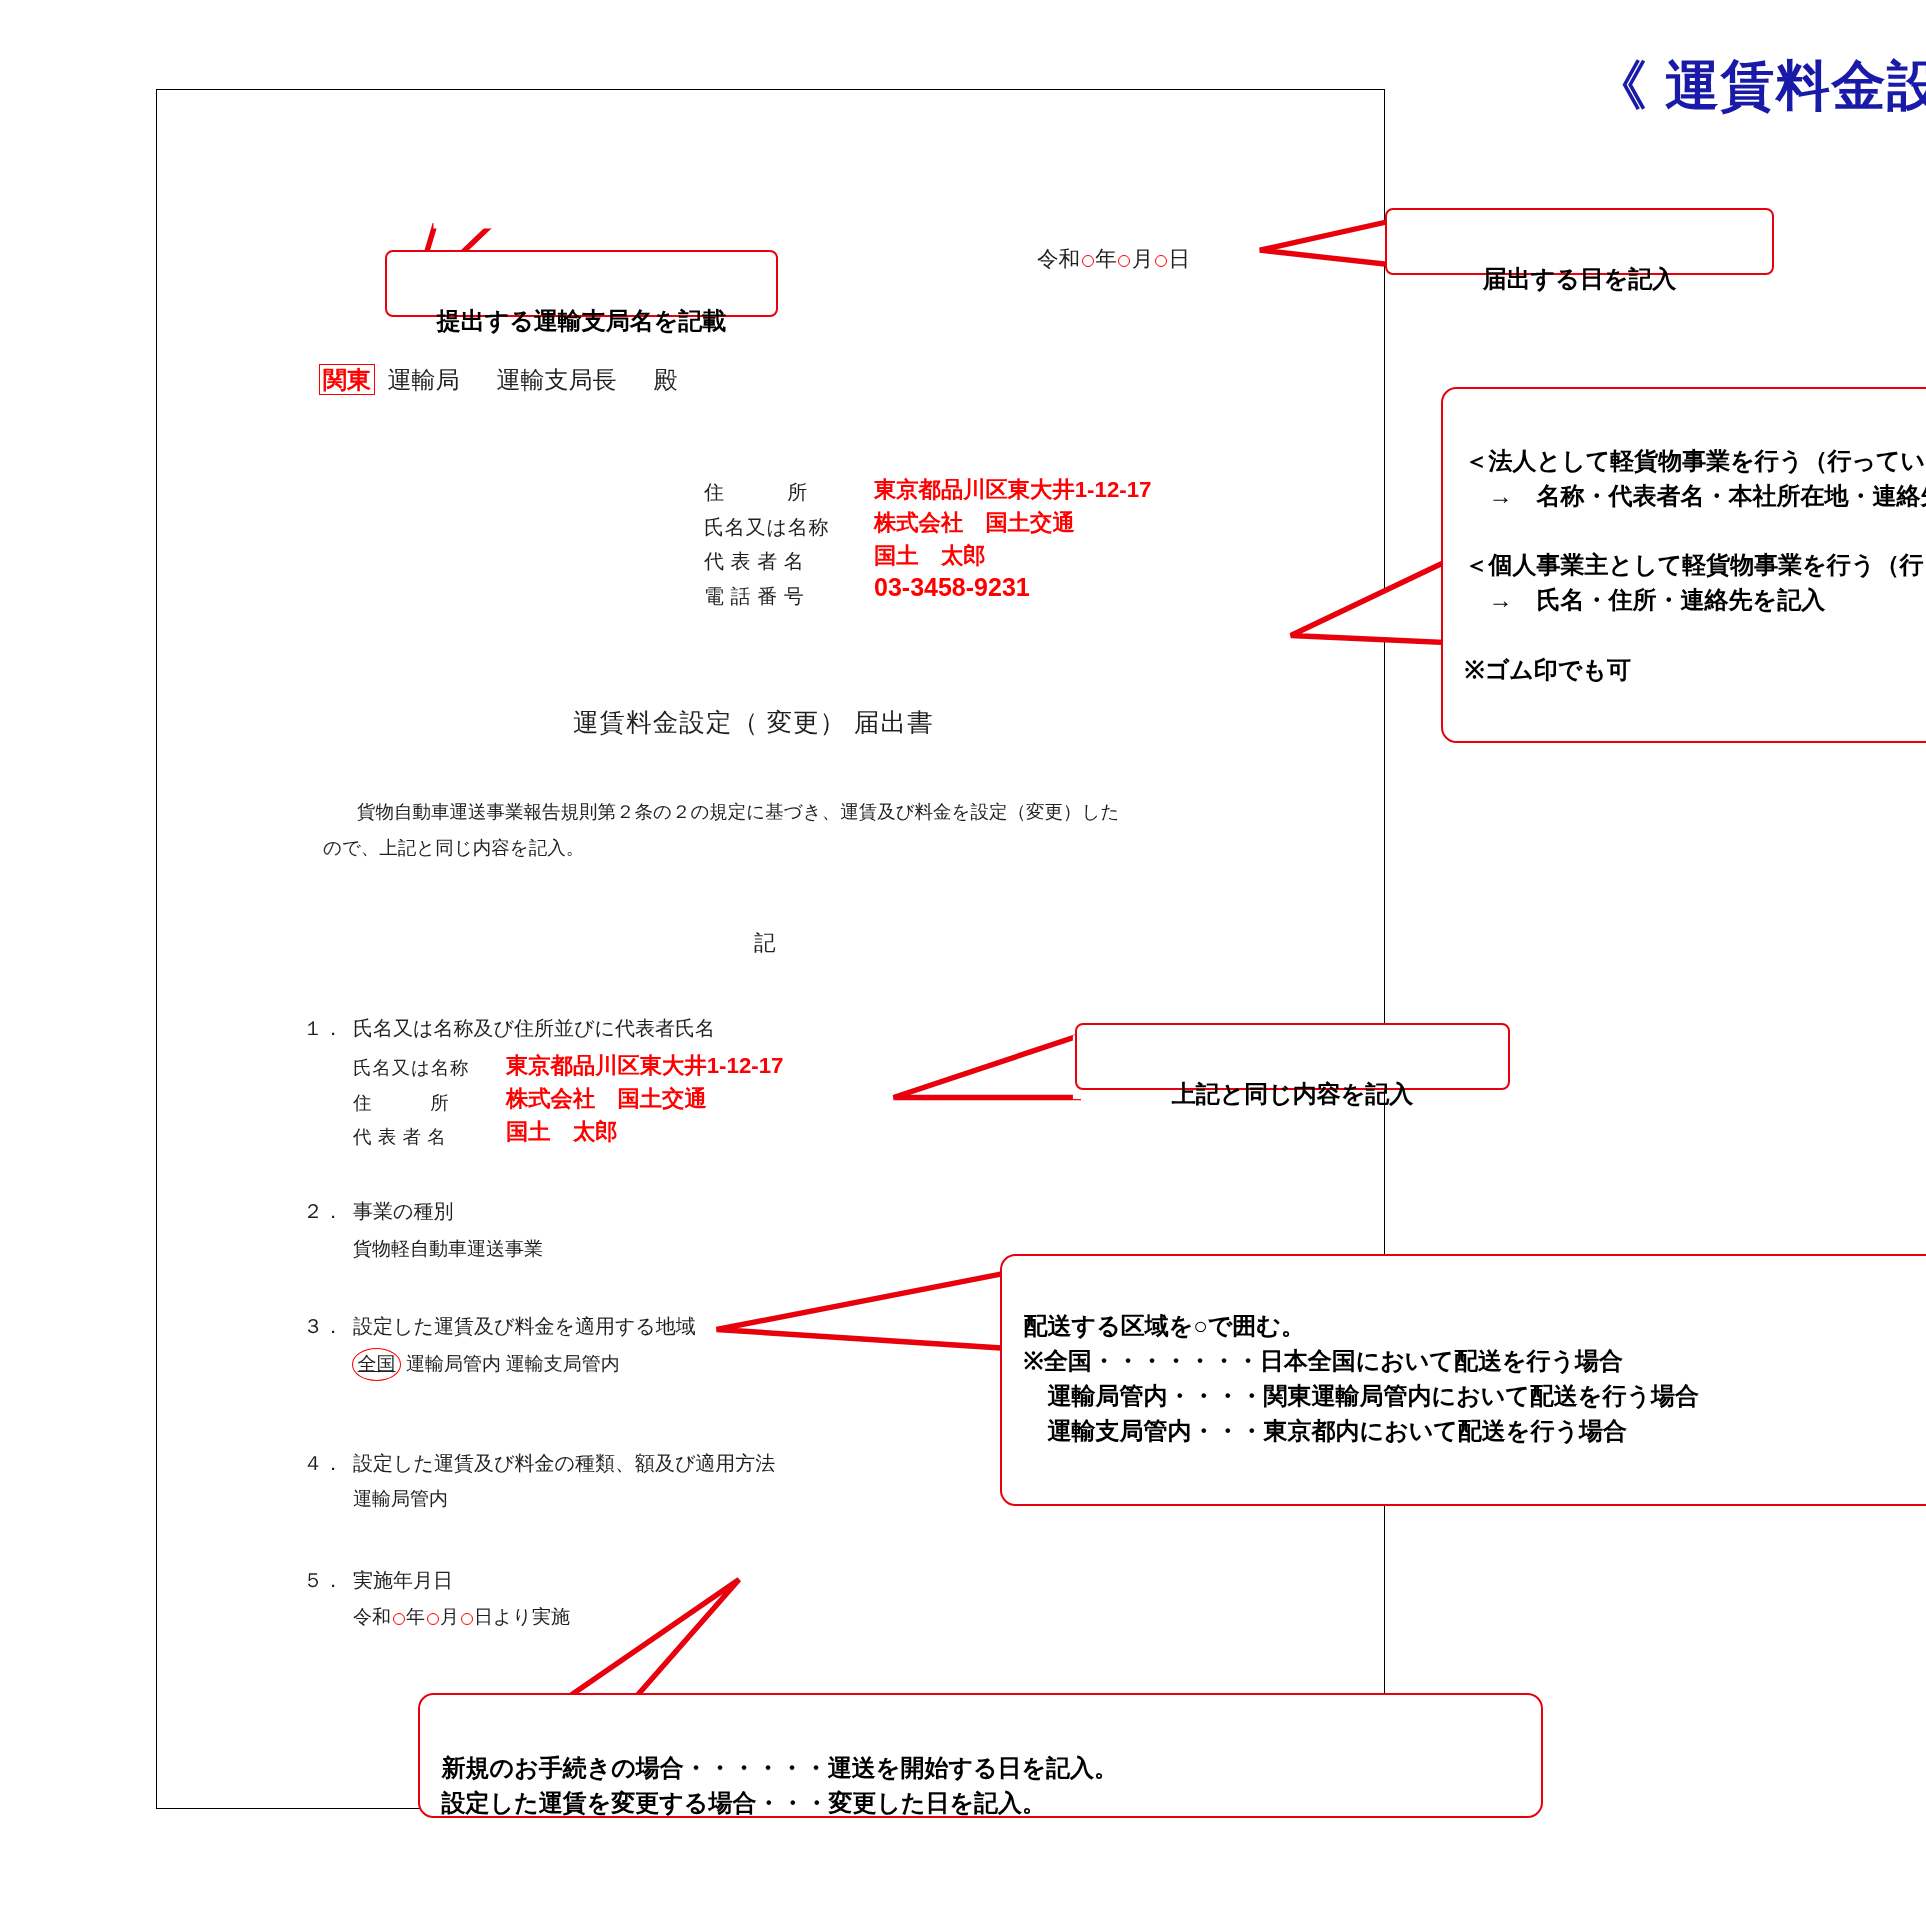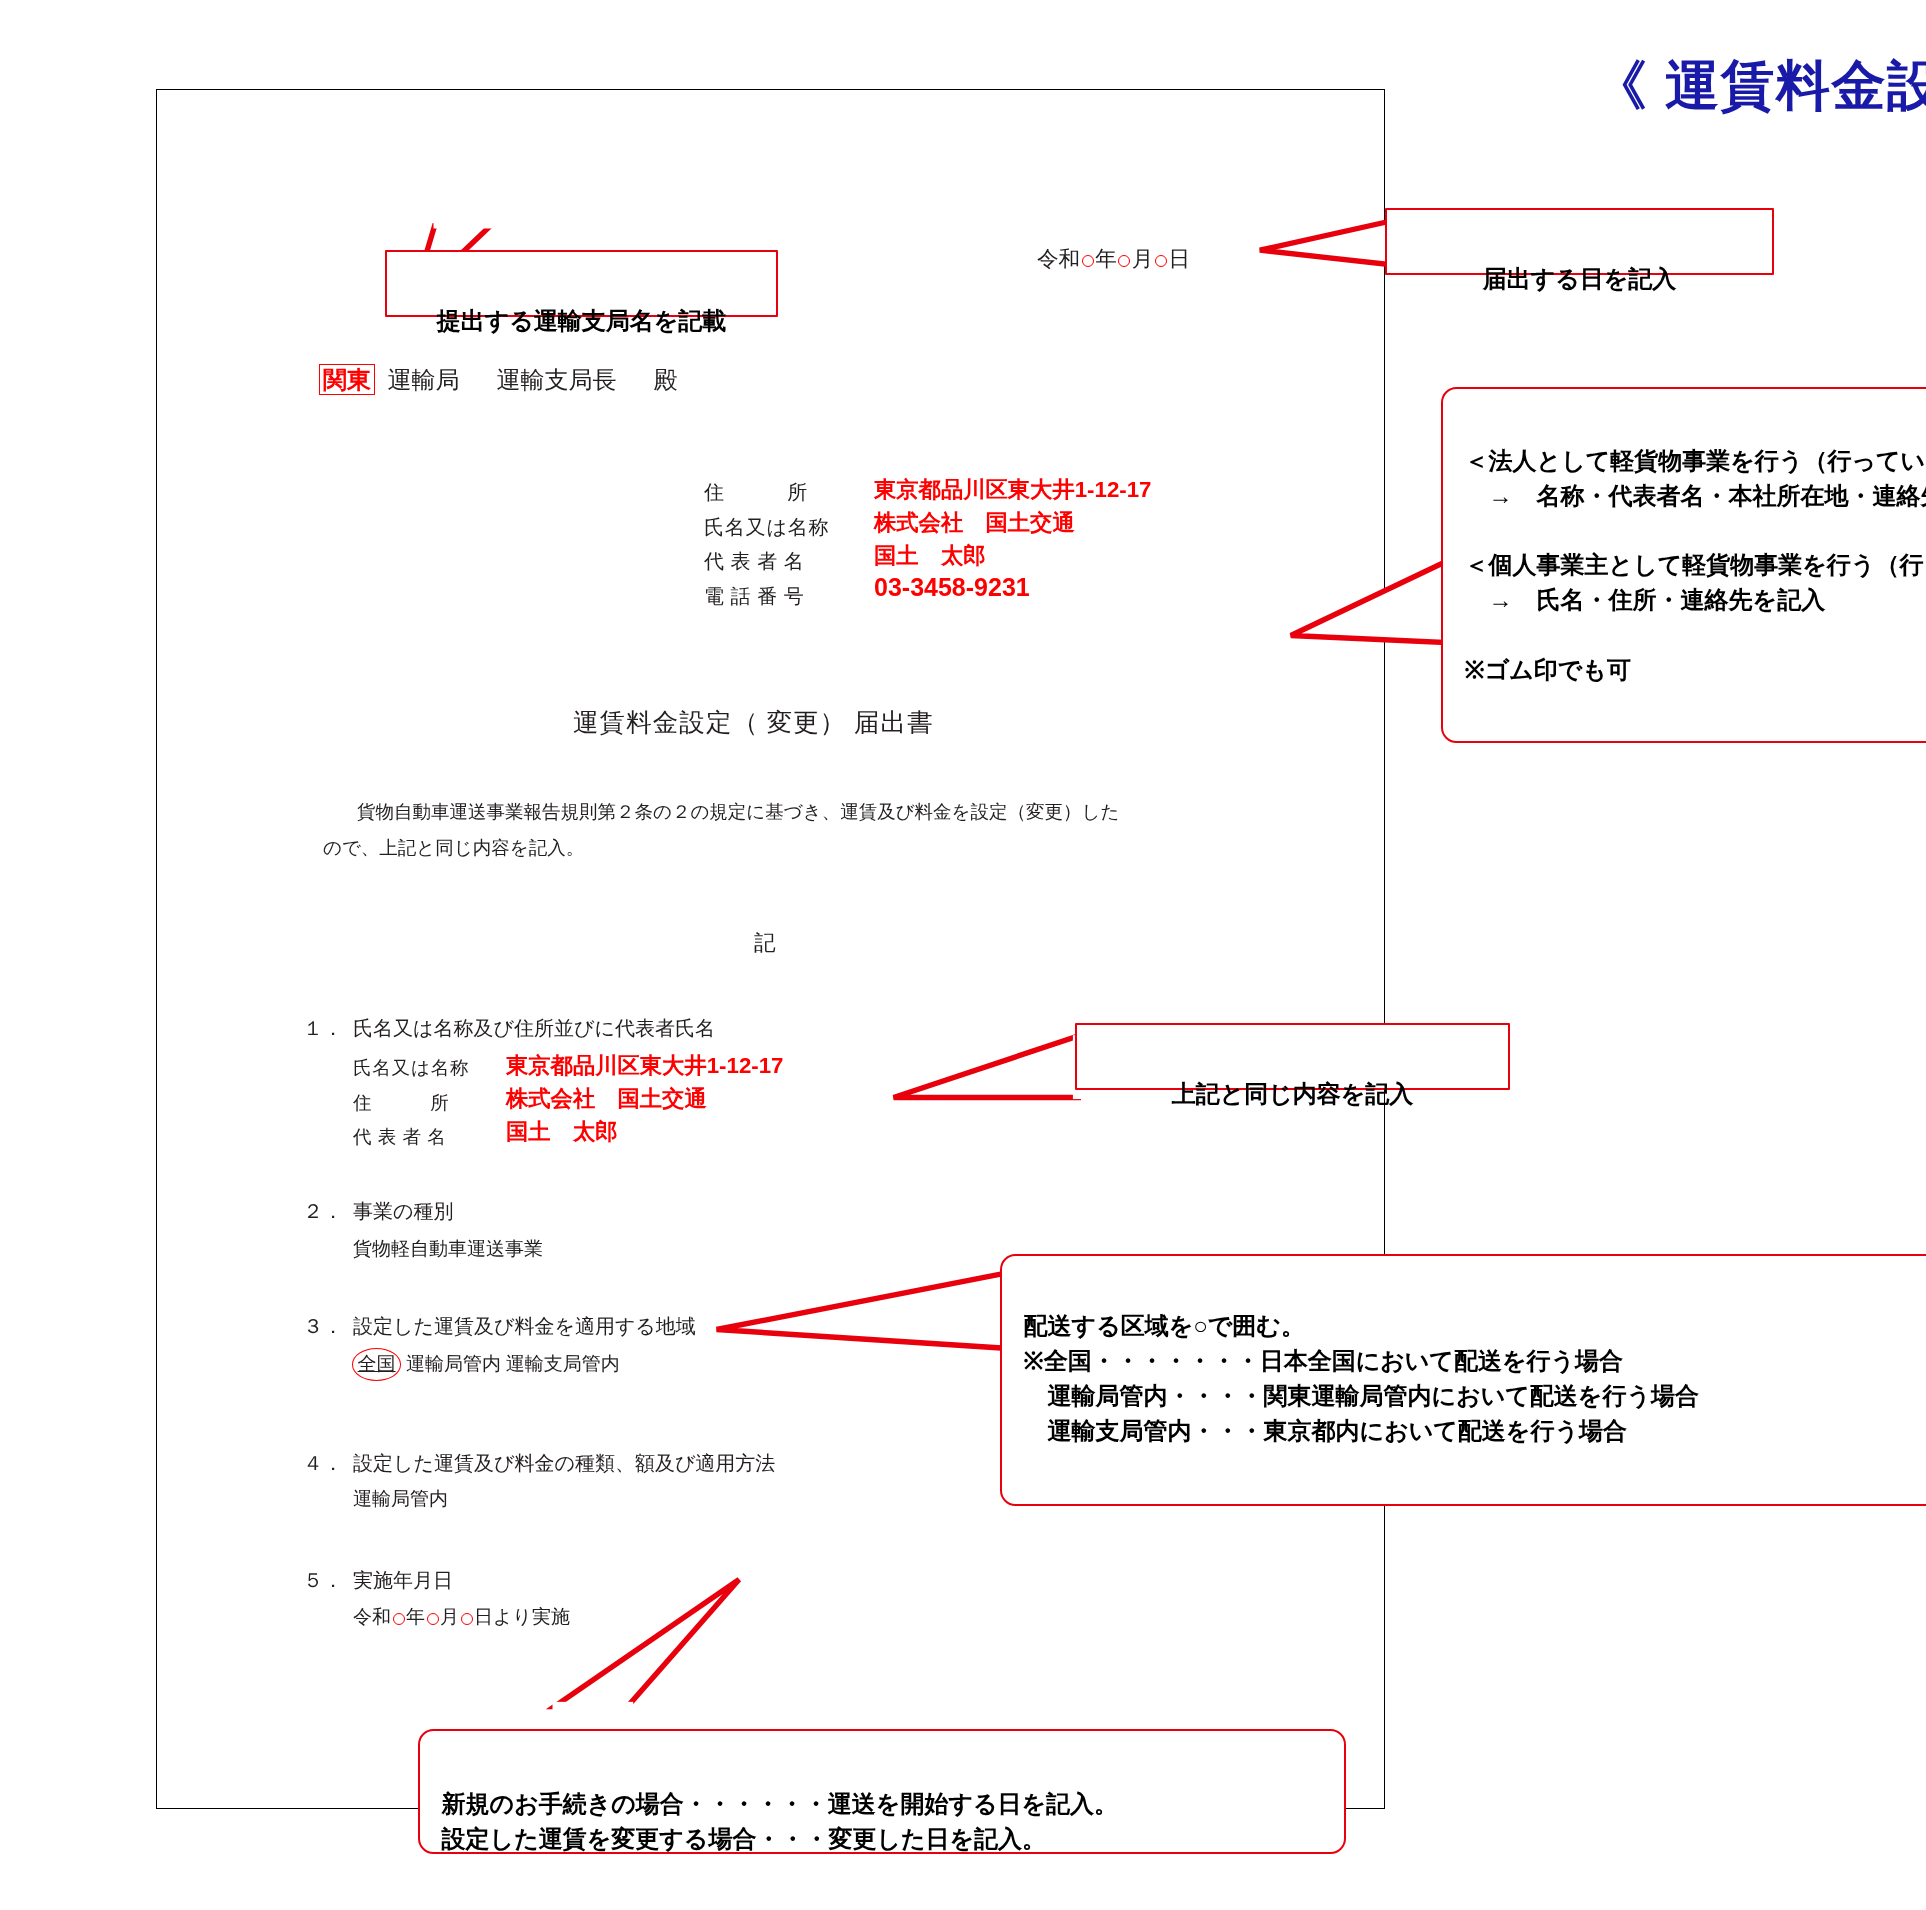--- a/index.html
+++ b/index.html
@@ -98,21 +98,21 @@
     border-radius: 15.4px;
     background: #ffffff;
     box-sizing: border-box;
     color: #000000;
     font-weight: bold;
     line-height: 1.45;
     white-space: pre-line;
   }
   .callout.small {
     border-width: 2.3px;
-    border-radius: 1px;
+    border-radius: 8px;
   }
   .callout-inner {
     padding: 9.2px 15.4px;
   }
 </style>
 </head>
 <body>
 
 <div id="page">
 
@@ -227,19 +227,19 @@
     <div class="callout-inner" style="padding:18.5px 21.6px;">配送する区域を○で囲む。
 ※全国・・・・・・・日本全国において配送を行う場合
 　運輸局管内・・・・関東運輸局管内において配送を行う場合
 　運輸支局管内・・・東京都内において配送を行う場合</div>
   </div>
 
   <svg style="position:absolute;left:508px;top:1568px;width:239px;height:150px;" viewBox="0 0 620 390" width="239" height="150">
     <path d="M 120 360 L 310 360 L 600 30 Z" fill="#ffffff" stroke="#e8000d" stroke-width="14"></path>
     <rect x="115" y="348" width="210" height="30" fill="#ffffff"></rect>
   </svg>
-  <div class="callout" style="left:418px; top:1693px; width:928px; height:125px; font-size:24px;margin-top:36px;">
+  <div class="callout" style="left:418px; top:1693px; width:1125px; height:125px; font-size:24px;">
     <div class="callout-inner" style="padding:21.6px 21.6px;">新規のお手続きの場合・・・・・・運送を開始する日を記入。
 設定した運賃を変更する場合・・・変更した日を記入。</div>
   </div>
 
 </div>
 
 
 </body></html>

